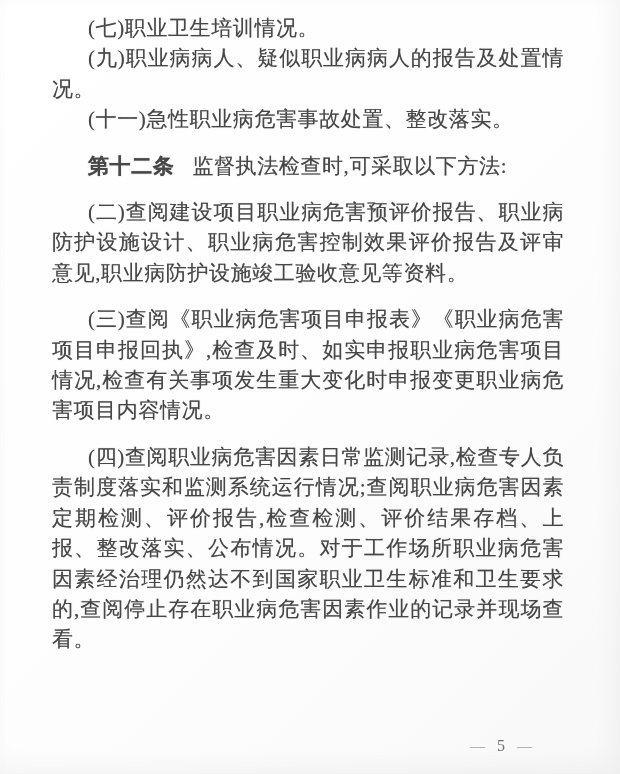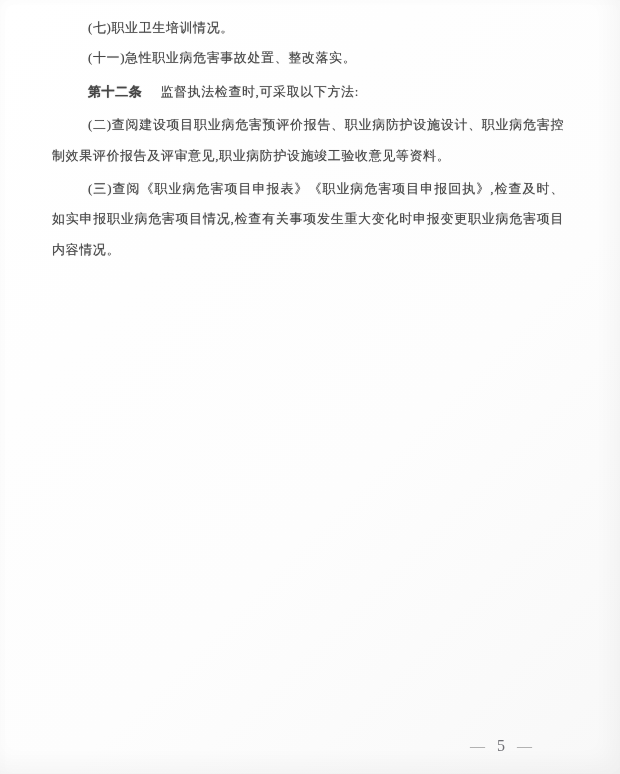--- a/index.html
+++ b/index.html
@@ -23,32 +23,32 @@
     inset: 0;
     pointer-events: none;
     box-shadow: inset -8px -10px 22px rgba(0,0,0,0.035), inset 2px 2px 12px rgba(0,0,0,0.012);
   }
   .body {
     position: absolute;
     left: 52px;
     top: 13px;
     width: 512px;
     color: #474747;
-    font-size: 13px;
+    font-size: 21px;
     line-height: 30.4px;
     letter-spacing: 0.6px;
     text-align: justify;
     text-shadow: 0 0 0.7px rgba(75,75,75,0.55);
   }
   .body p {
     margin: 0;
     text-indent: 36px;
   }
   .body p.para {
-    margin-top: 3px;
+    margin-top: 16px;
   }
   .article-label {
     font-weight: bold;
     margin-right: 18px;
     text-shadow: 0 0 0.9px rgba(60,60,60,0.8);
   }
   .footer {
     position: absolute;
     left: 470px;
     top: 738px;
@@ -68,26 +68,28 @@
     line-height: 16px;
   }
 </style>
 </head>
 <body>
 
 <div class="page">
   <div class="body">
 
     <p>(七)职业卫生培训情况。</p>
+    <p>(九)职业病病人、疑似职业病病人的报告及处置情况。</p>
     <p>(十一)急性职业病危害事故处置、整改落实。</p>
 
     <p class="para"><span class="article-label">第十二条</span><span>监督执法检查时,可采取以下方法:</span></p>
 
     <p class="para">(二)查阅建设项目职业病危害预评价报告、职业病防护设施设计、职业病危害控制效果评价报告及评审意见,职业病防护设施竣工验收意见等资料。</p>
     <p class="para">(三)查阅《职业病危害项目申报表》《职业病危害项目申报回执》,检查及时、如实申报职业病危害项目情况,检查有关事项发生重大变化时申报变更职业病危害项目内容情况。</p>
+    <p class="para">(四)查阅职业病危害因素日常监测记录,检查专人负责制度落实和监测系统运行情况;查阅职业病危害因素定期检测、评价报告,检查检测、评价结果存档、上报、整改落实、公布情况。对于工作场所职业病危害因素经治理仍然达不到国家职业卫生标准和卫生要求的,查阅停止存在职业病危害因素作业的记录并现场查看。</p>
 
   </div>
 
   <div class="footer">
     <span class="dash">—</span>
     <span class="pagenum">5</span>
     <span class="dash">—</span>
   </div>
 </div>
 

